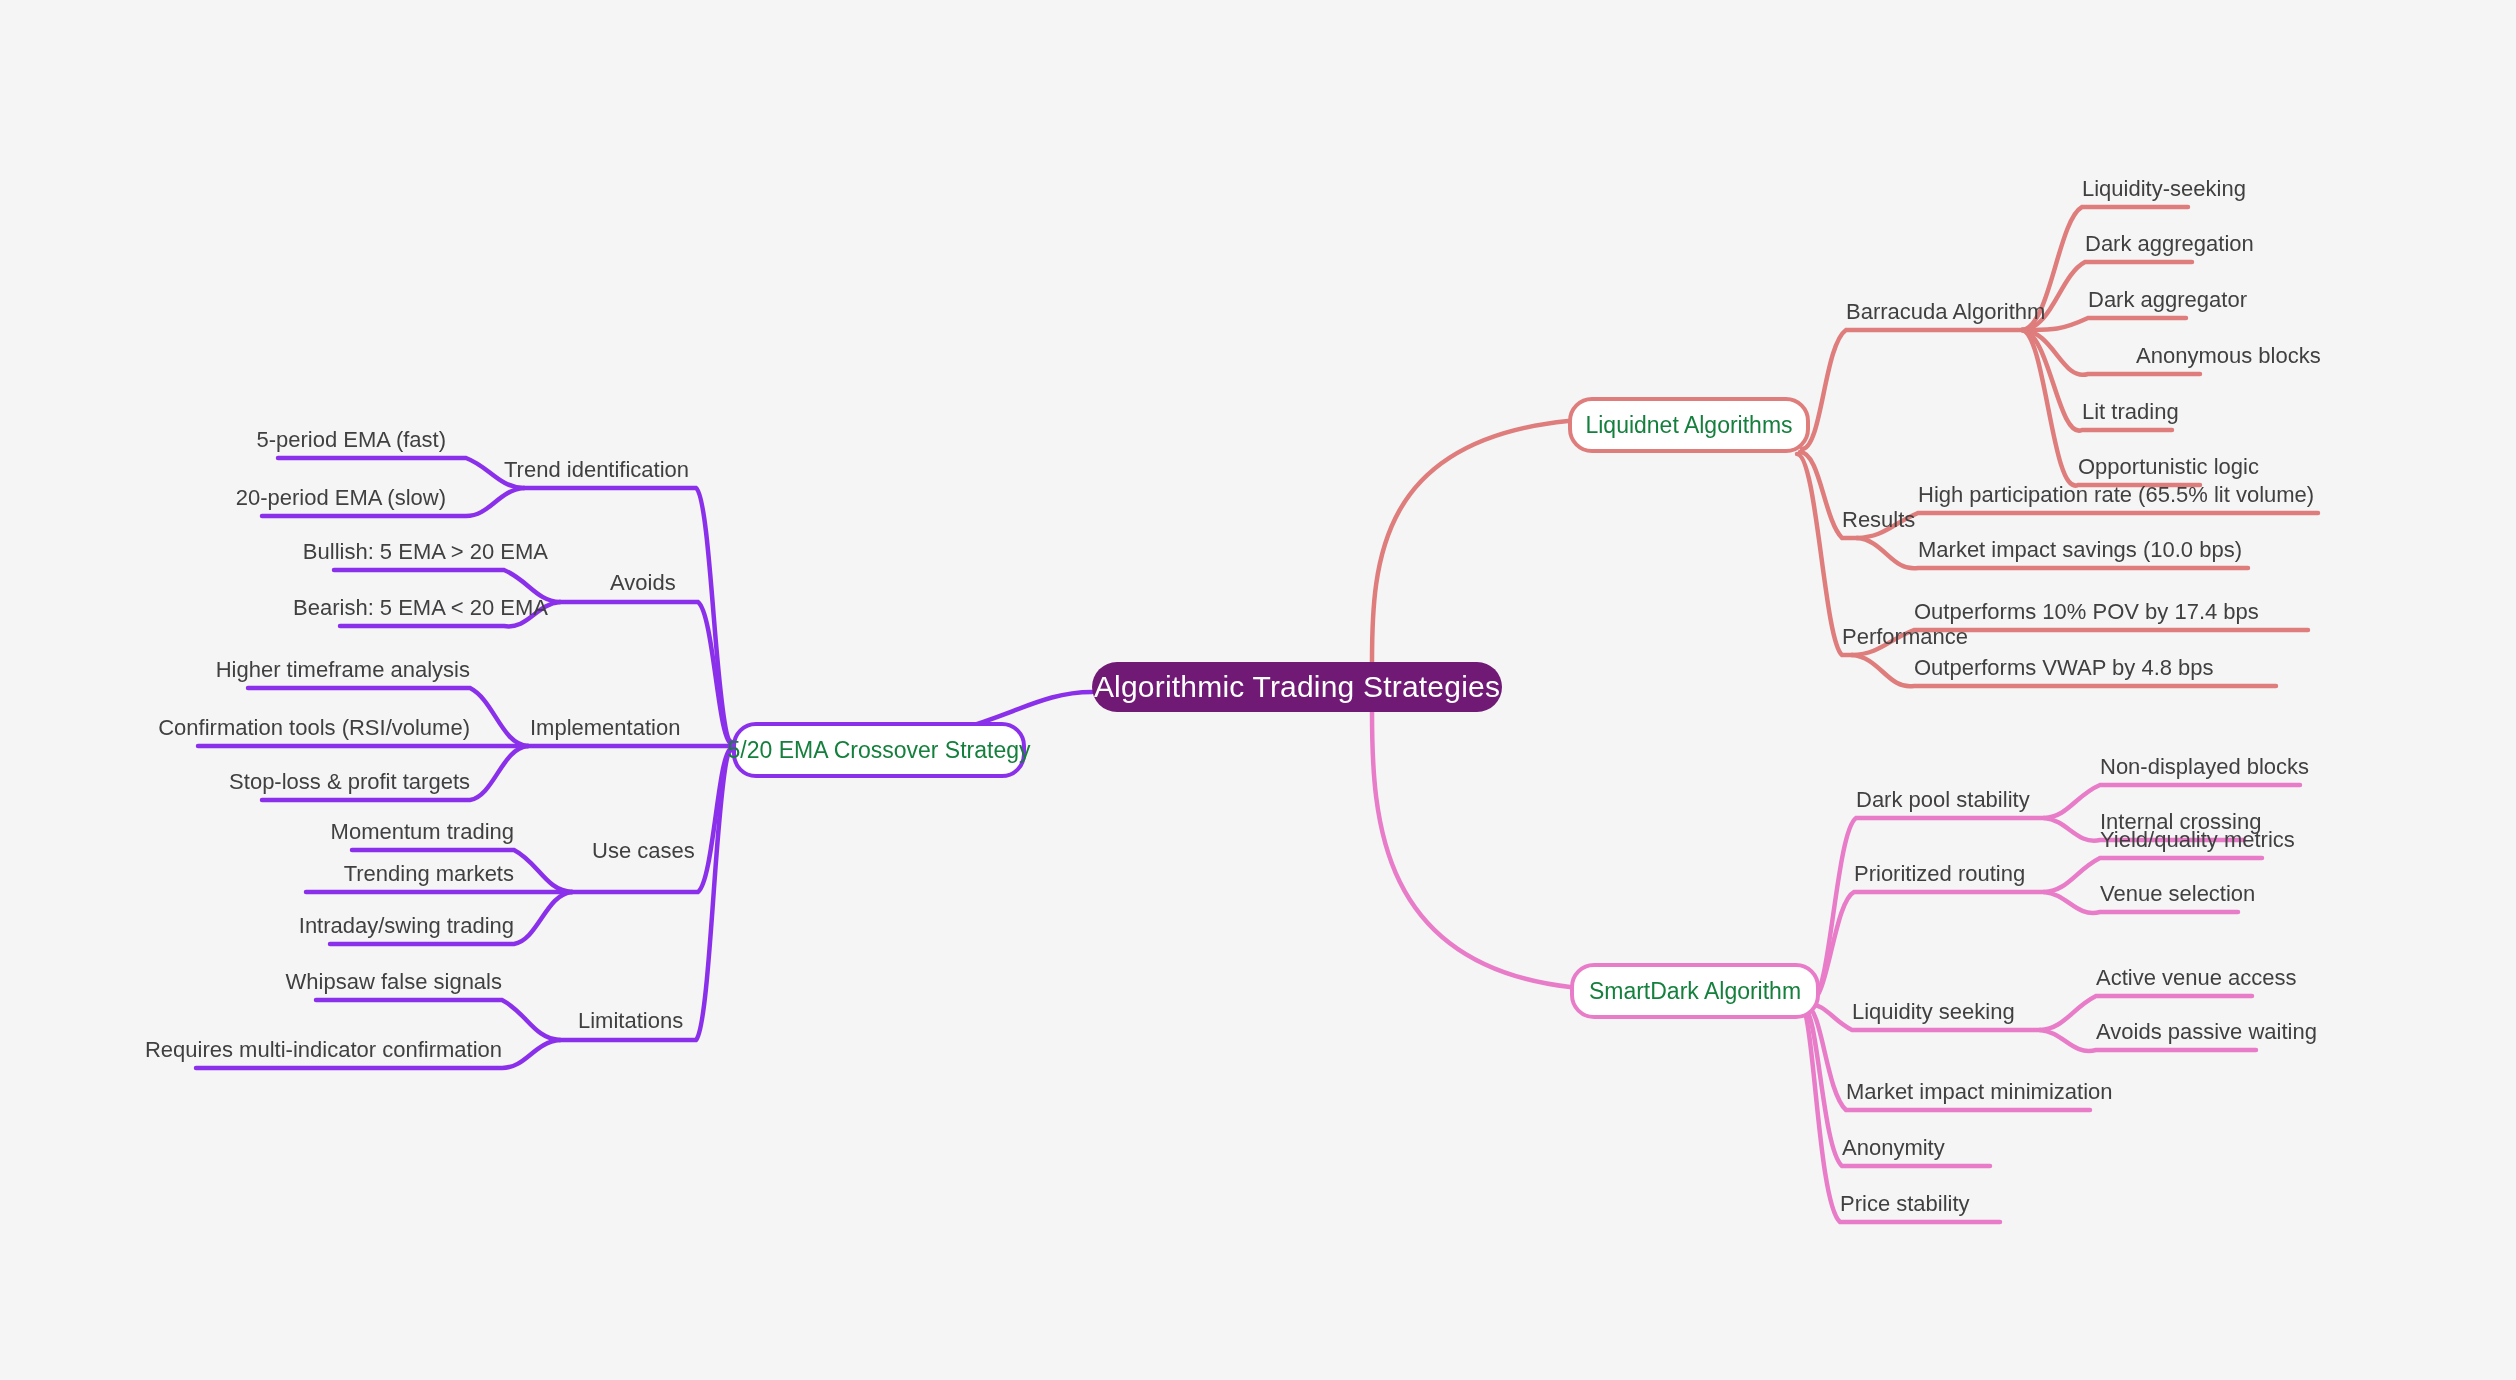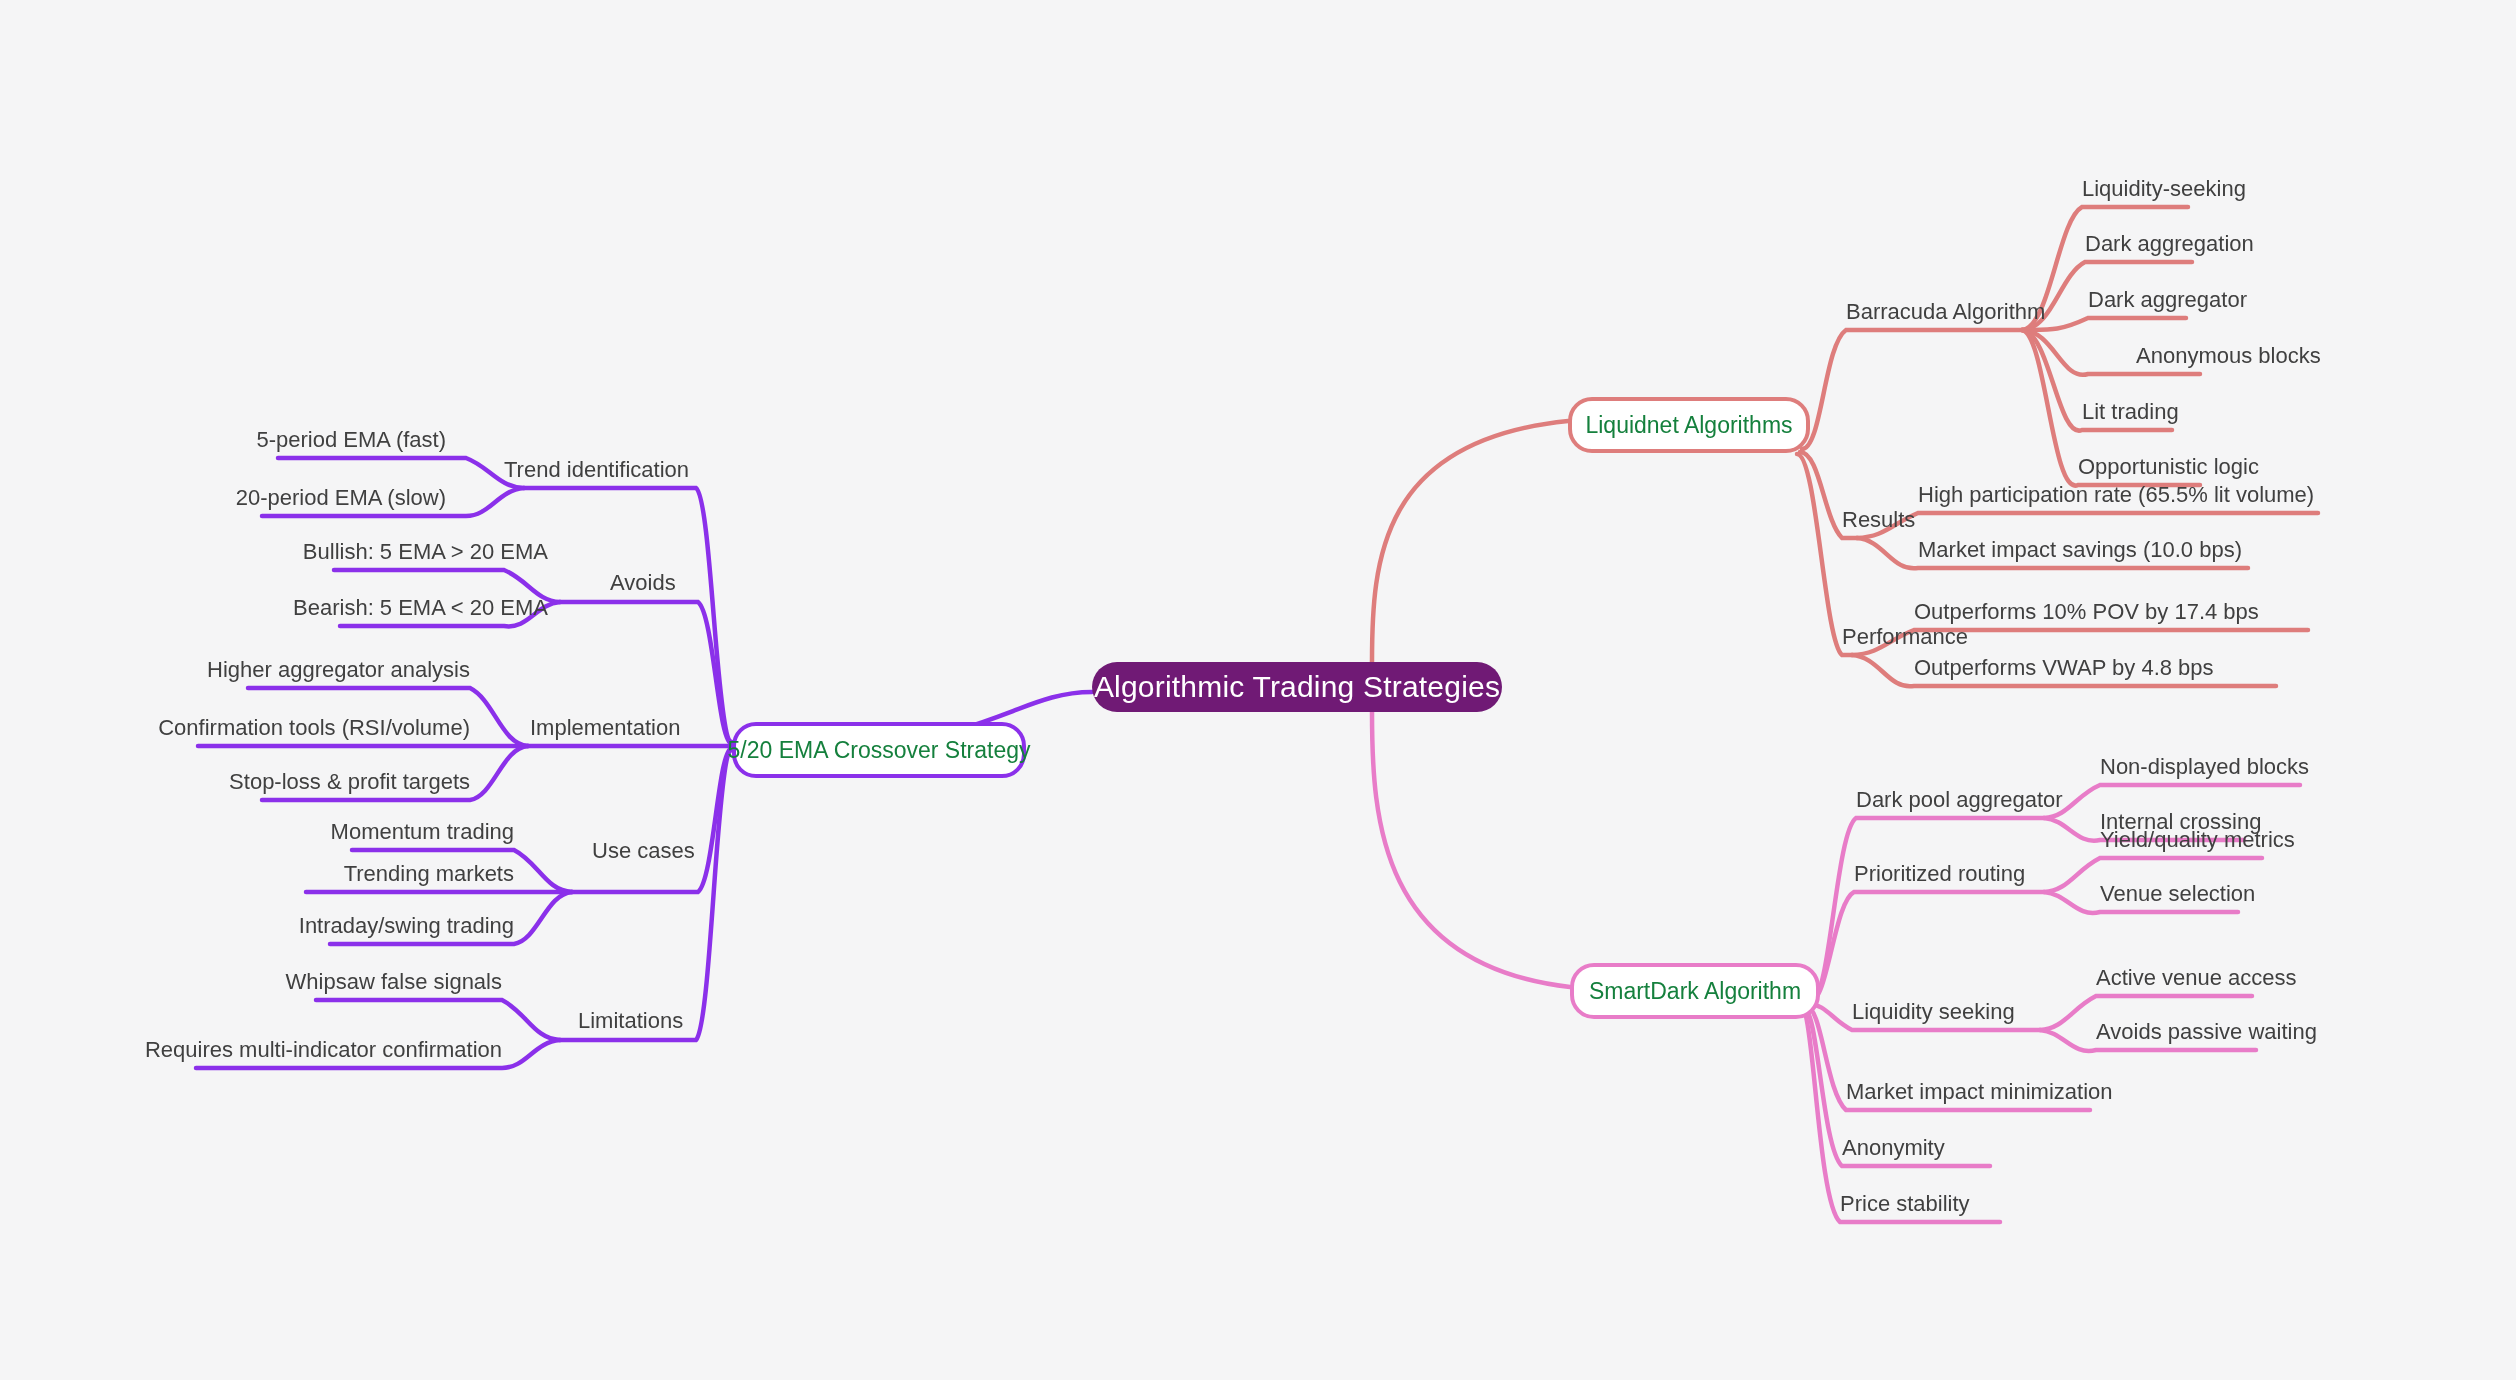--- a/index.html
+++ b/index.html
@@ -160,21 +160,21 @@
   <div class="leaf r" style="left:2078px;top:456px;">Opportunistic logic</div>
 
   <div class="leaf r" style="left:1842px;top:509px;">Results</div>
   <div class="leaf r" style="left:1918px;top:484px;">High participation rate (65.5% lit volume)</div>
   <div class="leaf r" style="left:1918px;top:539px;">Market impact savings (10.0 bps)</div>
 
   <div class="leaf r" style="left:1842px;top:626px;">Performance</div>
   <div class="leaf r" style="left:1914px;top:601px;">Outperforms 10% POV by 17.4 bps</div>
   <div class="leaf r" style="left:1914px;top:657px;">Outperforms VWAP by 4.8 bps</div>
 
-  <div class="leaf r" style="left:1856px;top:789px;">Dark pool aggregator</div>
+  <div class="leaf r" style="left:1856px;top:789px;">Dark pool stability</div>
   <div class="leaf r" style="left:2100px;top:756px;">Non-displayed blocks</div>
   <div class="leaf r" style="left:2100px;top:811px;">Internal crossing</div>
 
   <div class="leaf r" style="left:1854px;top:863px;">Prioritized routing</div>
   <div class="leaf r" style="left:2100px;top:829px;">Yield/quality metrics</div>
   <div class="leaf r" style="left:2100px;top:883px;">Venue selection</div>
 
   <div class="leaf r" style="left:1852px;top:1001px;">Liquidity seeking</div>
   <div class="leaf r" style="left:2096px;top:967px;">Active venue access</div>
   <div class="leaf r" style="left:2096px;top:1021px;">Avoids passive waiting</div>
@@ -185,21 +185,21 @@
 
   <div class="leaf r" style="left:504px;top:459px;">Trend identification</div>
   <div class="leaf l" style="left:446px;top:429px;">5-period EMA (fast)</div>
   <div class="leaf l" style="left:446px;top:487px;">20-period EMA (slow)</div>
 
   <div class="leaf r" style="left:610px;top:572px;">Avoids</div>
   <div class="leaf l" style="left:548px;top:541px;">Bullish: 5 EMA &gt; 20 EMA</div>
   <div class="leaf l" style="left:548px;top:597px;">Bearish: 5 EMA &lt; 20 EMA</div>
 
   <div class="leaf r" style="left:530px;top:717px;">Implementation</div>
-  <div class="leaf l" style="left:470px;top:659px;">Higher aggregator analysis</div>
+  <div class="leaf l" style="left:470px;top:659px;">Higher timeframe analysis</div>
   <div class="leaf l" style="left:470px;top:717px;">Confirmation tools (RSI/volume)</div>
   <div class="leaf l" style="left:470px;top:771px;">Stop-loss &amp; profit targets</div>
 
   <div class="leaf r" style="left:592px;top:840px;">Use cases</div>
   <div class="leaf l" style="left:514px;top:821px;">Momentum trading</div>
   <div class="leaf l" style="left:514px;top:863px;">Trending markets</div>
   <div class="leaf l" style="left:514px;top:915px;">Intraday/swing trading</div>
 
   <div class="leaf r" style="left:578px;top:1010px;">Limitations</div>
   <div class="leaf l" style="left:502px;top:971px;">Whipsaw false signals</div>

